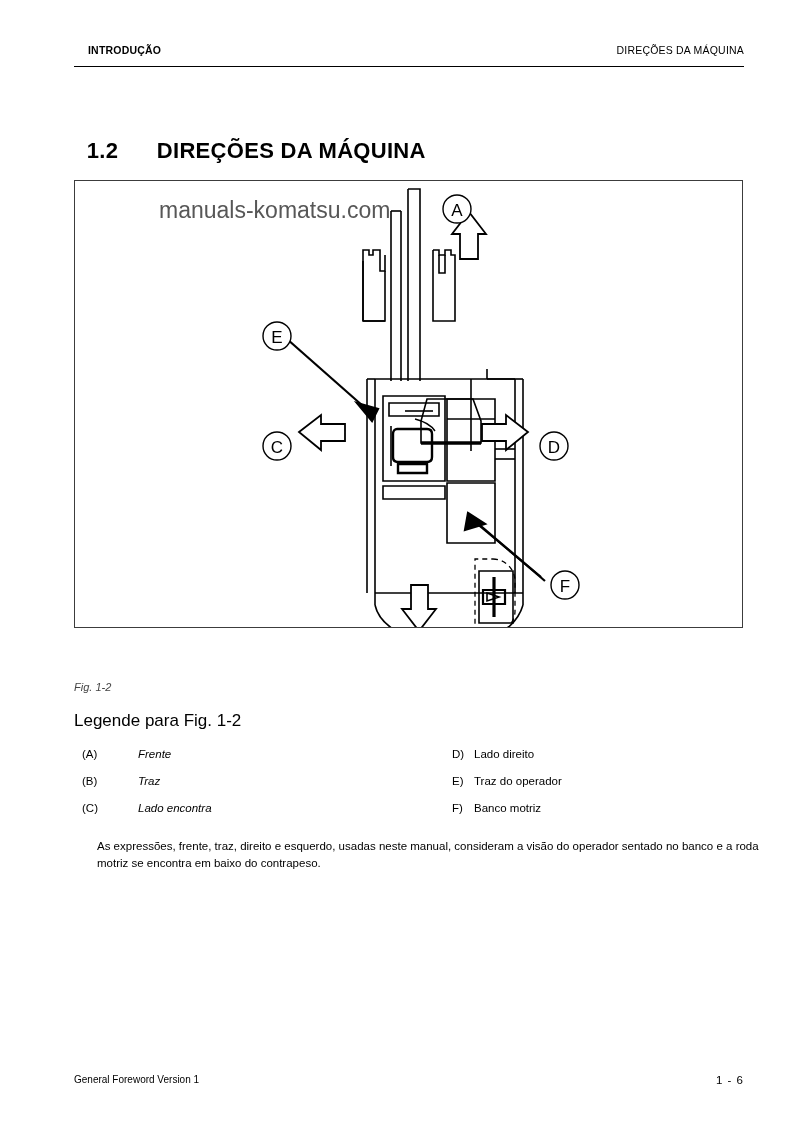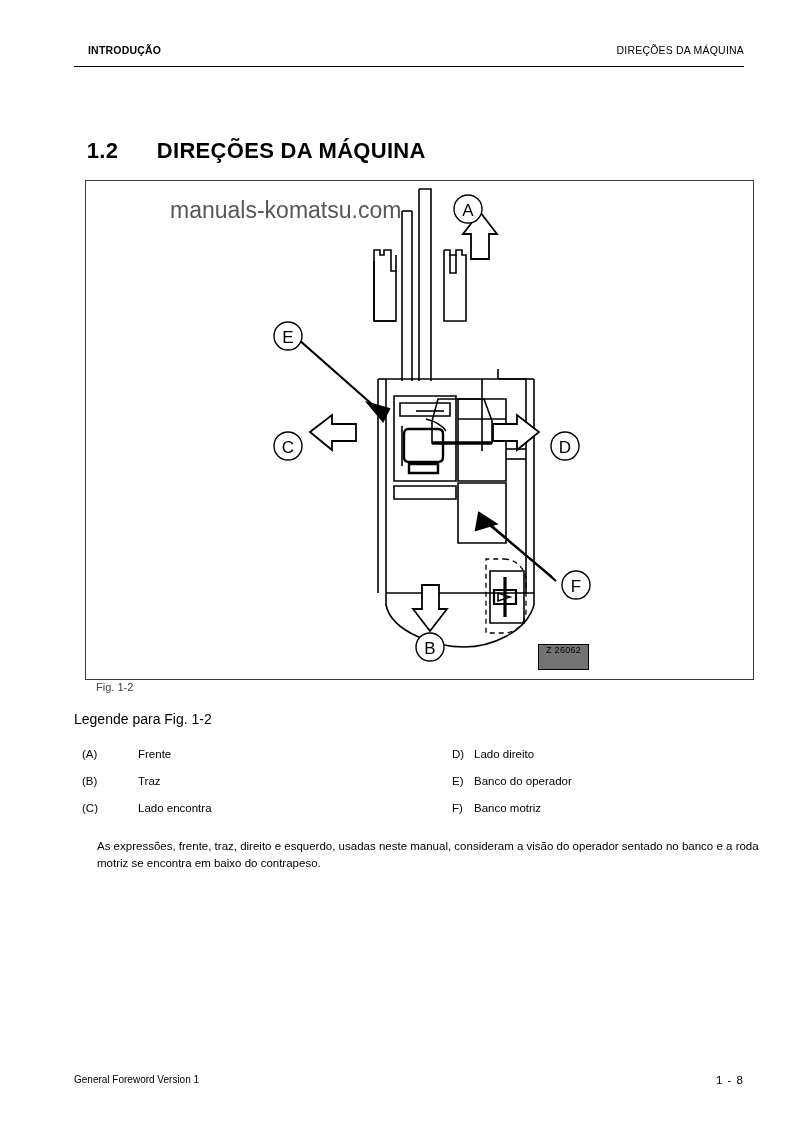--- a/index.html
+++ b/index.html
@@ -60,26 +60,25 @@
     white-space: pre;
   }
   #section-title .num { display: inline-block; width: 70px; margin-top: 16px; }
 
   
   #figure-box {
     position: absolute;
     left: 74px;
     top: 180px;
     width: 669px;
-    height: 500px;
+    height: 448px;
     border: 1px solid #3c3c3c;
     box-sizing: border-box;
     background: #fff;
     overflow: hidden;
-    margin-left: 11px;
   }
   #figure-watermark {
     position: absolute;
     left: 84px;
     top: 16px;
     font-size: 23px;
     color: #575757;
     letter-spacing: 0px;
     white-space: nowrap;
   }
@@ -99,48 +98,48 @@
     background: #737373;
     line-height: 1;
   }
 
   
   #figure-caption {
     position: absolute;
     left: 74px;
     top: 681px;
     font-size: 11px;
+    font-style: italic;
     color: #444;
-    margin-left: 22px;
   }
   #legend-heading {
     position: absolute;
     left: 74px;
     top: 711px;
-    font-size: 14px;
+    font-size: 17px;
   }
 
   
   #legend-table {
     position: absolute;
     left: 74px;
     top: 748px;
     width: 670px;
   }
   .legend-row {
     position: relative;
     height: 27px;
   }
   .legend-cell {
     position: absolute;
     font-size: 11.5px;
     white-space: nowrap;
   }
   .lc-key-left  { left: 8px; }
-  .lc-val-left  { left: 64px; }
+  .lc-val-left  { left: 64px; font-style: italic; }
   .lc-key-right { left: 378px; }
   .lc-val-right { left: 400px; }
 
   
   #body-paragraph {
     position: absolute;
     left: 74px;
     top: 838px;
     width: 672px;
     font-size: 11.5px;
@@ -349,28 +348,28 @@
   <div class="legend-row">
     <div class="legend-cell lc-key-left">(A)</div>
     <div class="legend-cell lc-val-left">Frente</div>
     <div class="legend-cell lc-key-right">D)</div>
     <div class="legend-cell lc-val-right">Lado direito</div>
   </div>
   <div class="legend-row">
     <div class="legend-cell lc-key-left">(B)</div>
     <div class="legend-cell lc-val-left">Traz</div>
     <div class="legend-cell lc-key-right">E)</div>
-    <div class="legend-cell lc-val-right">Banco do operador</div>
+    <div class="legend-cell lc-val-right">Traz do operador</div>
   </div>
   <div class="legend-row">
     <div class="legend-cell lc-key-left">(C)</div>
     <div class="legend-cell lc-val-left">Lado encontra</div>
     <div class="legend-cell lc-key-right">F)</div>
     <div class="legend-cell lc-val-right">Banco motriz</div>
   </div>
 </div>
 
 <div id="body-paragraph">As expressões, frente, traz, direito e esquerdo, usadas neste manual, consideram a visão do operador sentado no banco e a roda motriz se encontra em baixo do contrapeso.</div>
 
 <div id="page-footer">
   <div class="ftr-center">General Foreword Version 1</div>
-  <div class="ftr-right">1 - 8</div>
+  <div class="ftr-right">1 - 6</div>
 </div>
 
 </body></html>

